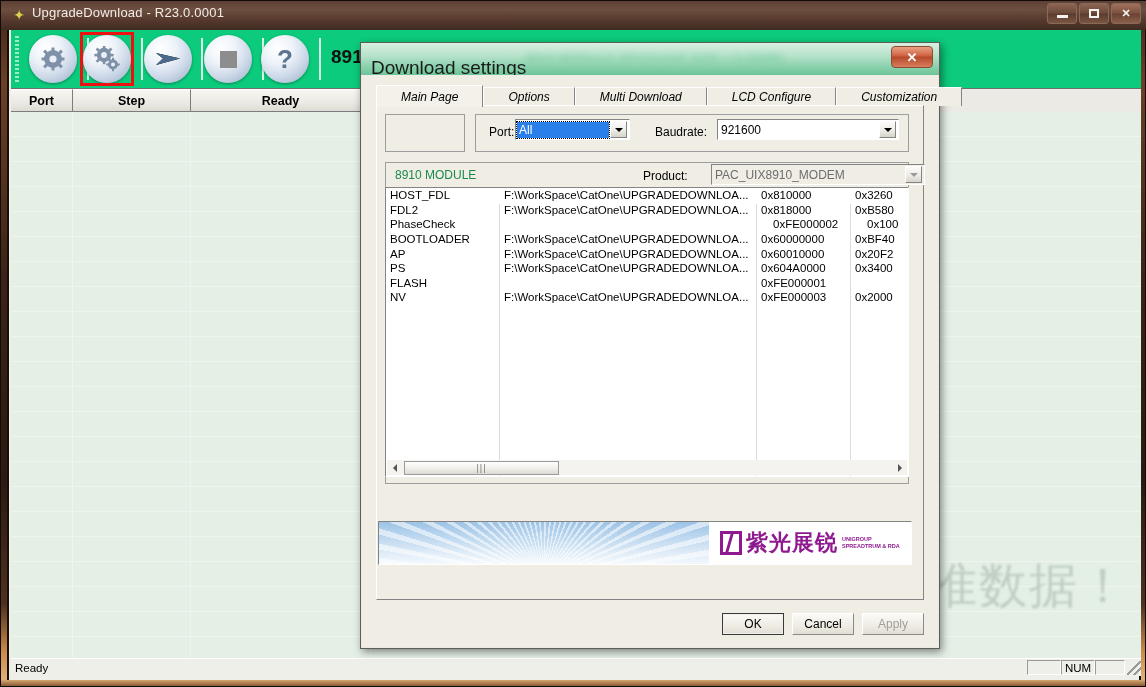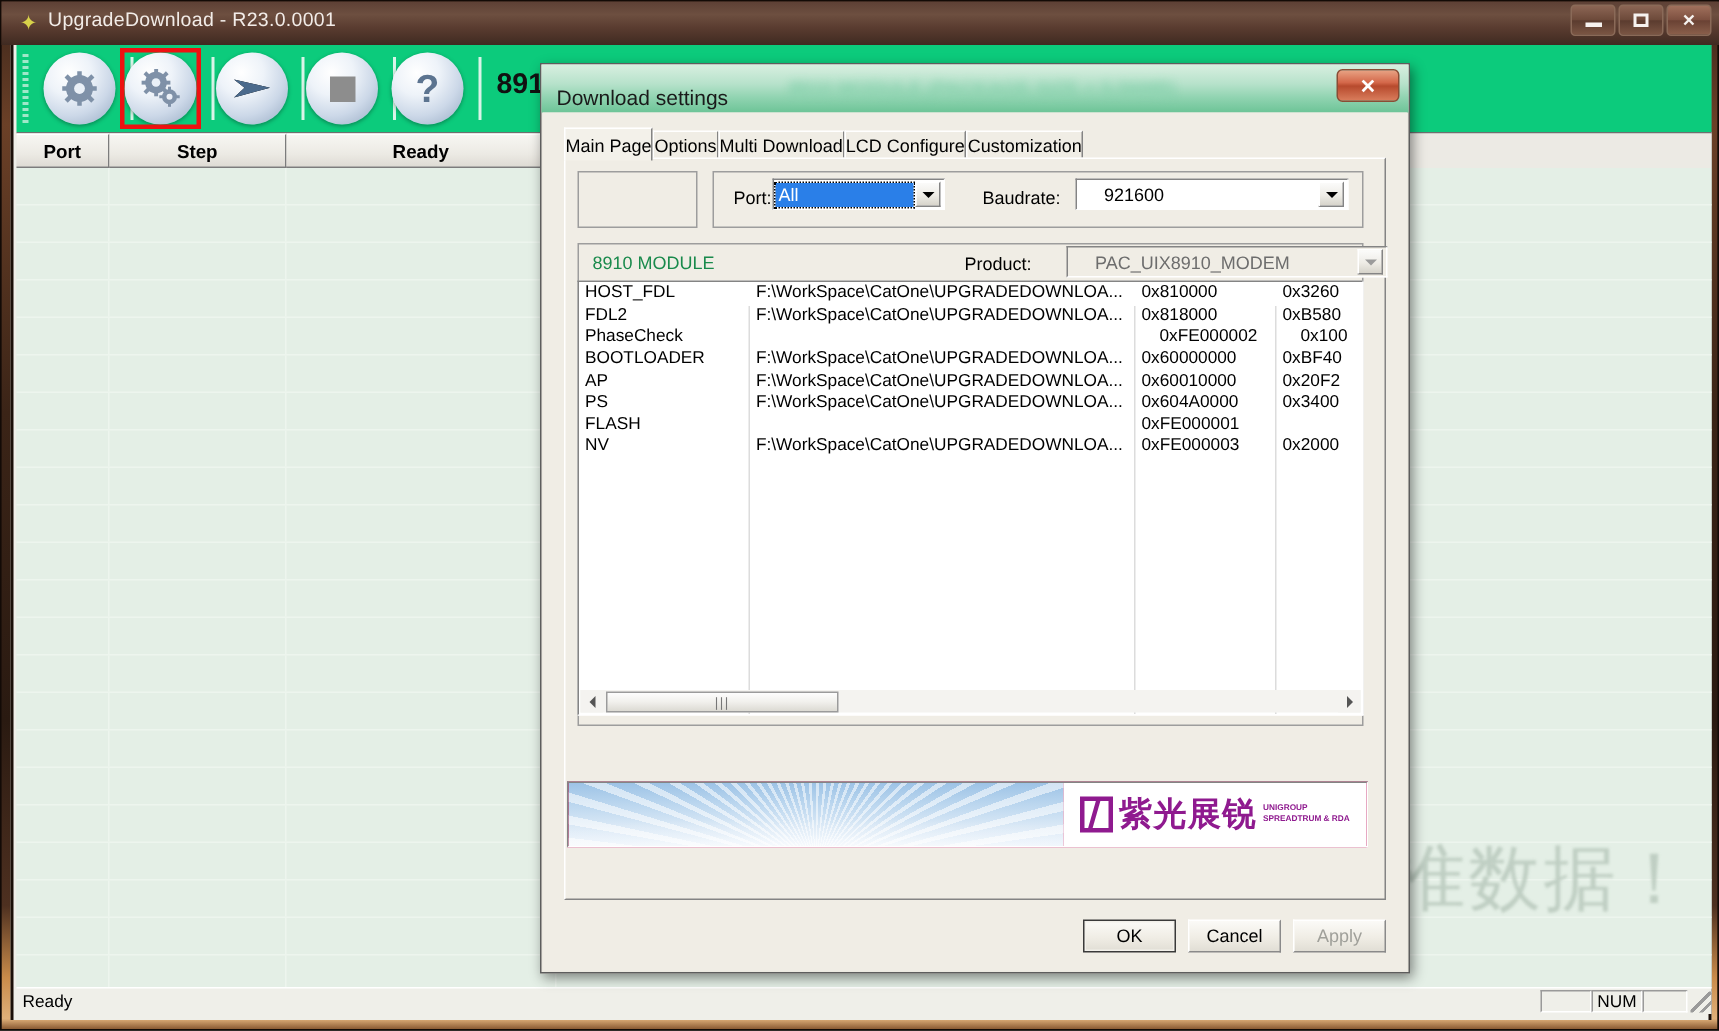--- a/index.html
+++ b/index.html
@@ -228,21 +228,21 @@
     box-sizing:border-box;
     box-shadow: 2px 3px 8px rgba(0,0,0,.45);
   }
   .dlg-titlebar {
     position:absolute; left:0; top:0; width:578px; height:32px;
     background: linear-gradient(180deg,#d8efe0 0%, #b7e2cb 40%, #8fd3b0 70%, #6dc497 100%);
     box-sizing:border-box;
   }
   .dlg-title {
     position:absolute; left:10px; top:14px;
-    font-size:14px; color:#1a1a1a;
+    font-size:19px; color:#1a1a1a;
     white-space:nowrap;
   }
   .dlg-title-blur {
     position:absolute; left:165px; top:8px;
     font-size:13px; font-weight:bold; color:#7fcfa8;
     white-space:nowrap;
     filter: blur(3.2px);
     opacity:.9;
   }
   .dlg-close {
@@ -261,30 +261,31 @@
     background:#f0ede5;
     box-sizing:border-box;
   }
   .tabstrip {
     position:absolute; left:14px; top:11px;
     display:flex; align-items:flex-end;
     height:20px;
   }
   .tab {
     height:19px;
-    padding:0 0;
+    padding:0 24px;
     font-size:12px;
     color:#000;
     display:flex; align-items:center;
     background:#f0ede5;
     border-left:1px solid #fff;
     border-top:1px solid #fff;
     border-right:1px solid #848484;
     box-sizing:border-box;
     white-space:nowrap;
+    font-style:italic;
   }
   .tab.active {
     height:22px;
     font-weight:normal;
     background:#f3f1ea;
     border-left:1px solid #fff;
     border-top:1px solid #fff;
     border-right:1px solid #848484;
     margin-bottom:-1px;
     z-index:3;
@@ -314,21 +315,21 @@
     border-top:1px solid #848484;
     border-left:1px solid #848484;
     border-right:1px solid #fff;
     border-bottom:1px solid #fff;
     display:flex; align-items:center;
   }
   .combo .val {
     flex:1;
     font-size:12px;
     color:#000;
-    padding-left:18px;
+    padding-left:3px;
     overflow:hidden;
     white-space:nowrap;
   }
   .combo.focused .val {
     background:#2a7fe8;
     color:#fff;
     outline:1px dotted #000;
     margin:1px;
     padding-left:2px;
     height:16px;
@@ -421,21 +422,21 @@
   }
 
   
   .banner {
     position:absolute;
     box-sizing:border-box;
     border-top:1px solid #848484;
     border-left:1px solid #848484;
     border-right:1px solid #fff;
     border-bottom:1px solid #fff;
-    background:#be185d;
+    background:#6d28d9;
     display:flex;
     overflow:hidden;
   }
   .banner-sky {
     flex: 0 0 62%;
     background:
       radial-gradient(ellipse 140% 90% at 48% 120%, rgba(255,255,255,.95) 0%, rgba(255,255,255,.2) 42%, rgba(255,255,255,0) 70%),
       repeating-conic-gradient(from 180deg at 50% 135%, rgba(255,255,255,.55) 0deg 2deg, rgba(255,255,255,0) 2deg 5deg),
       linear-gradient(180deg,#9dc3e6 0%, #bcd7ef 35%, #dbe9f6 70%, #eef5fc 100%);
   }

